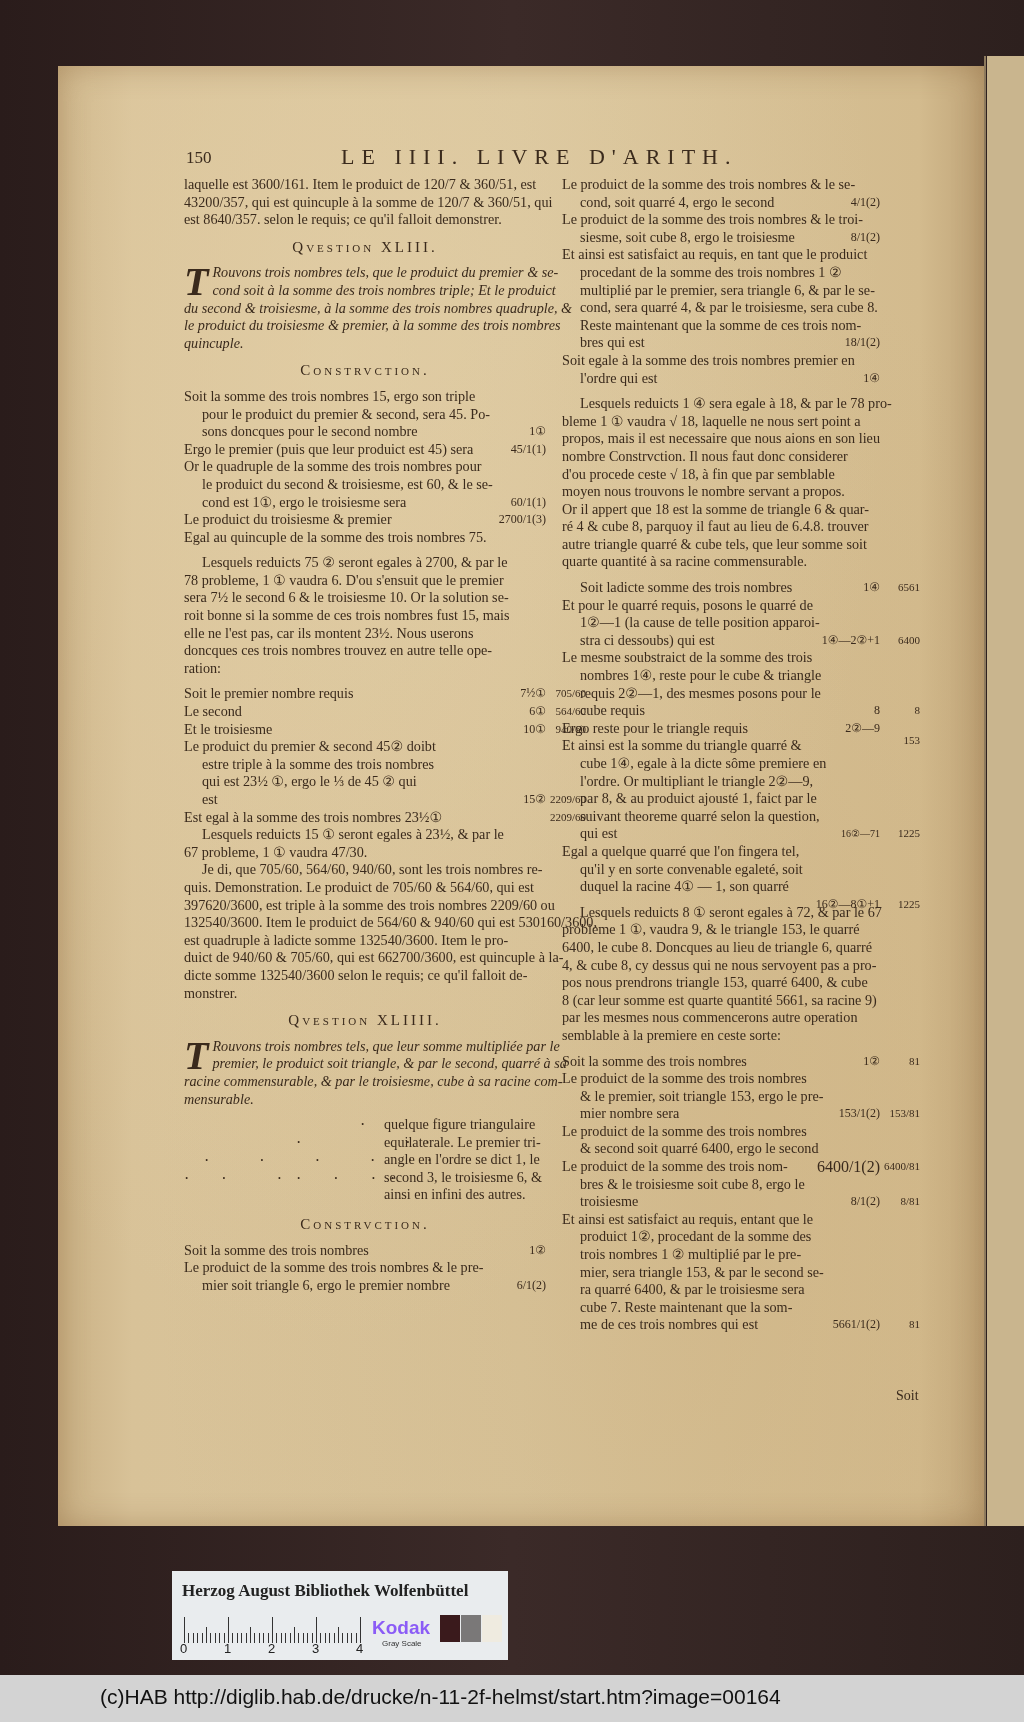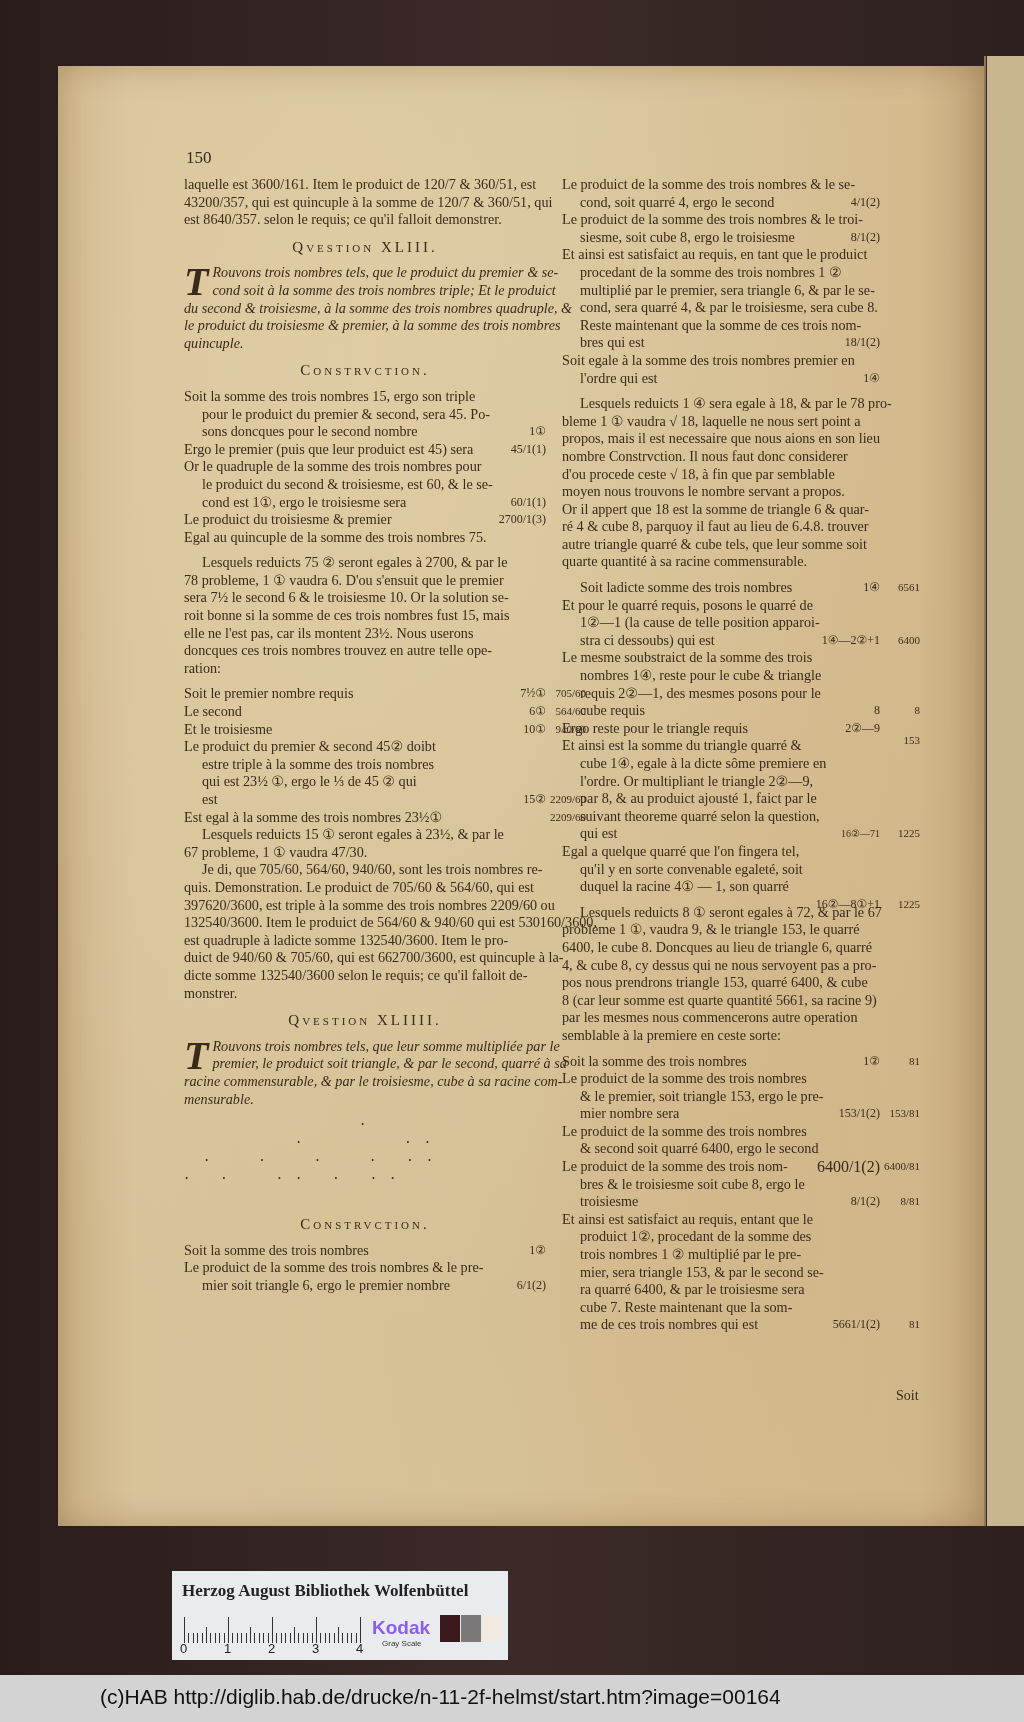--- a/index.html
+++ b/index.html
@@ -43,20 +43,21 @@
 </head>
 <body>
 
 <div class="scan-bg"></div>
 <div class="facing"></div>
 <div class="page"></div>
 <div class="gutter"></div>
 
 <div class="runhead">
   <span class="pagenum">150</span>
+  <span class="runtitle">LE IIII. LIVRE D'ARITH.</span>
 </div>
 
 <div class="col col-left" id="col-left">
   <div id="left-intro">
       <div class="line ">laquelle est 3600/161. Item le produict de 120/7 &amp; 360/51, est</div>
       <div class="line ">43200/357, qui est quincuple à la somme de 120/7 &amp; 360/51, qui</div>
       <div class="line ">est 8640/357. selon le requis; ce qu'il falloit demonstrer.</div>
     </div>
   <div class="heading">Qvestion XLIII.</div>
   <div class="dropcap-wrap italic">
@@ -125,20 +126,27 @@
         <div class="line ">racine commensurable, &amp; par le troisiesme, cube à sa racine com-</div>
         <div class="line ">mensurable.</div>
       </div>
   </div>
   <div class="gap"></div>
   <div class="row" style="height:90px;">
     <div class="dots" style="left:176px;top:0;">·</div>
     <div class="dots" style="left:112px;top:18px;">·&nbsp;&nbsp;&nbsp;&nbsp;&nbsp;··</div>
     <div class="dots" style="left:20px;top:36px;">·&nbsp;&nbsp;·&nbsp;&nbsp;·&nbsp;&nbsp;·&nbsp;··</div>
     <div class="dots" style="left:0;top:54px;">·&nbsp;·&nbsp;&nbsp;··&nbsp;·&nbsp;··</div>
+    <div id="nota-beside" style="position:absolute;left:200px;top:0;">
+        <div class="line ">quelque figure triangulaire</div>
+        <div class="line ">equilaterale. Le premier tri-</div>
+        <div class="line ">angle en l'ordre se dict 1, le</div>
+        <div class="line ">second 3, le troisiesme 6, &amp;</div>
+        <div class="line ">ainsi en infini des autres.</div>
+      </div>
   </div>
   <div class="heading">Constrvction.</div>
   <div id="constr2">
       <div class="row line"><span>Soit la somme des trois nombres</span><span class="right-val" style="font-size: 12px;">1②</span></div>
       <div class="row line"><span>Le produict de la somme des trois nombres &amp; le pre-</span></div>
       <div class="row line ind"><span>mier soit triangle 6, ergo le premier nombre</span><span class="right-val" style="font-size: 12px;">6/1(2)</span></div>
     </div>
 </div>
 
 <div class="col col-right" id="col-right">

